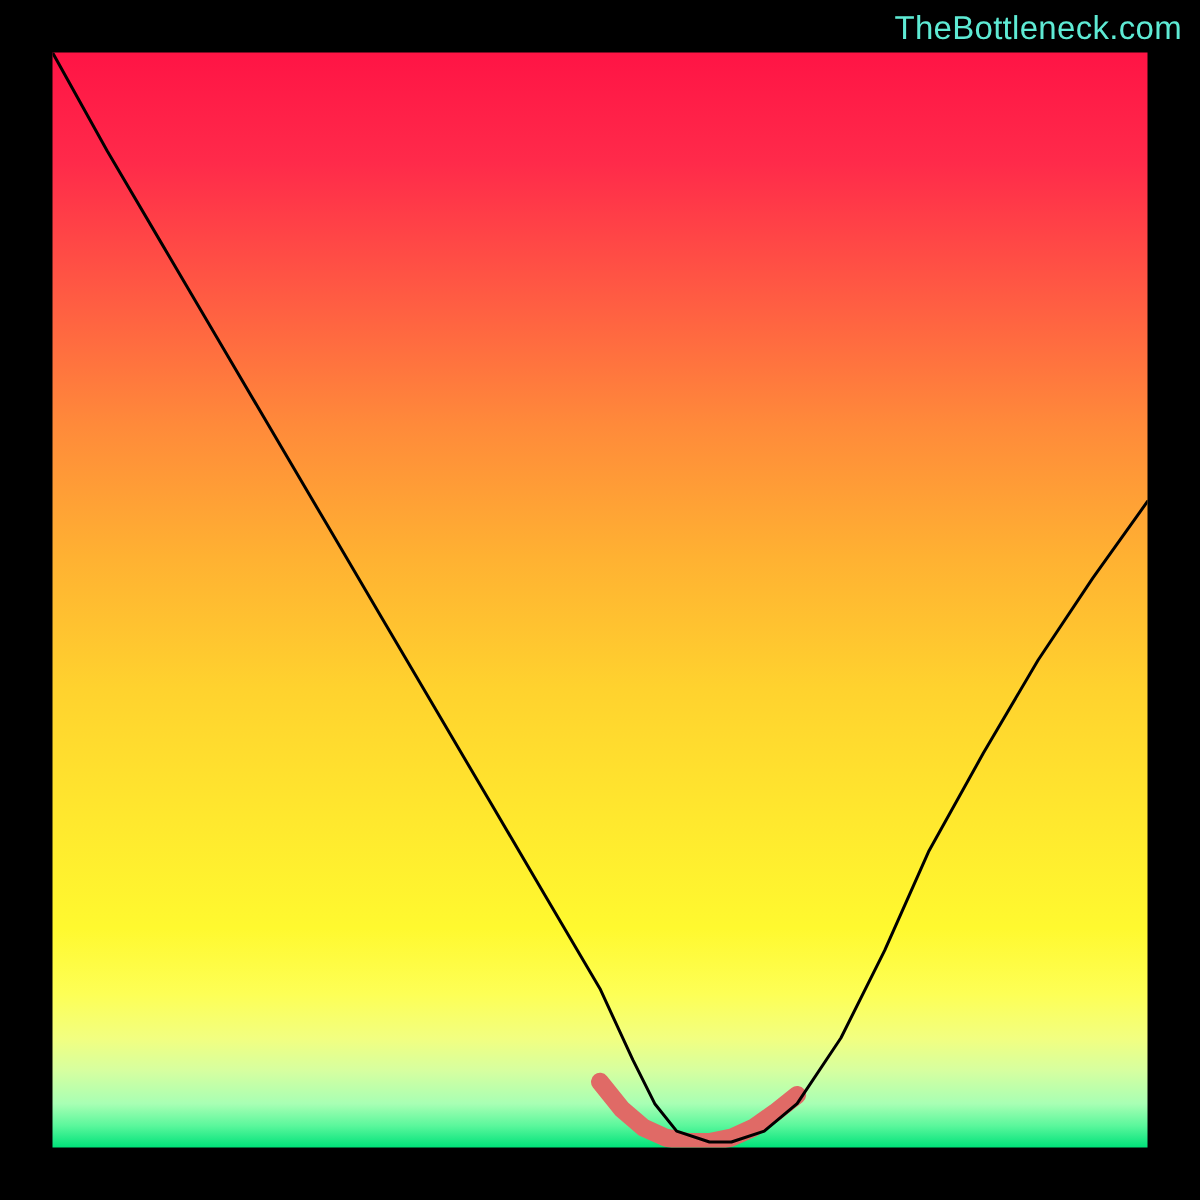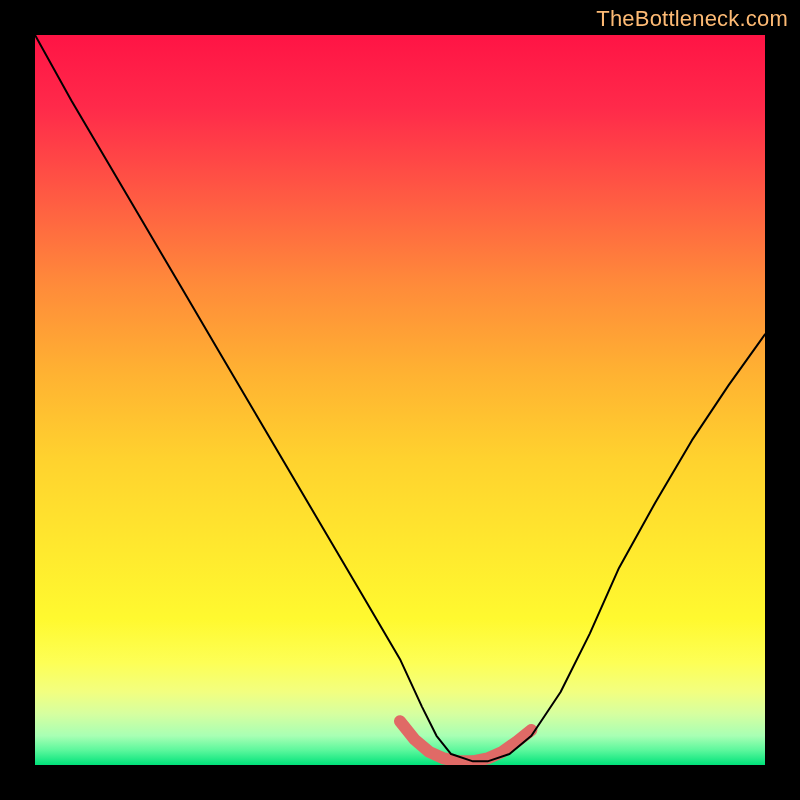--- a/index.html
+++ b/index.html
@@ -39,21 +39,21 @@
       #d6ffa0 93%,
       #a8ffb4 96%,
       #5bf79c 98%,
       #00e27a 100%
     );
   }
   .watermark {
     position: absolute;
     top: 6px;
     right: 12px;
-    color: #fdba74;
+    color: #5eead4;
     font-size: 22px;
     letter-spacing: 0.2px;
     user-select: none;
   }
   svg.overlay {
     position: absolute;
     left: 0;
     top: 0;
     pointer-events: none;
   }

